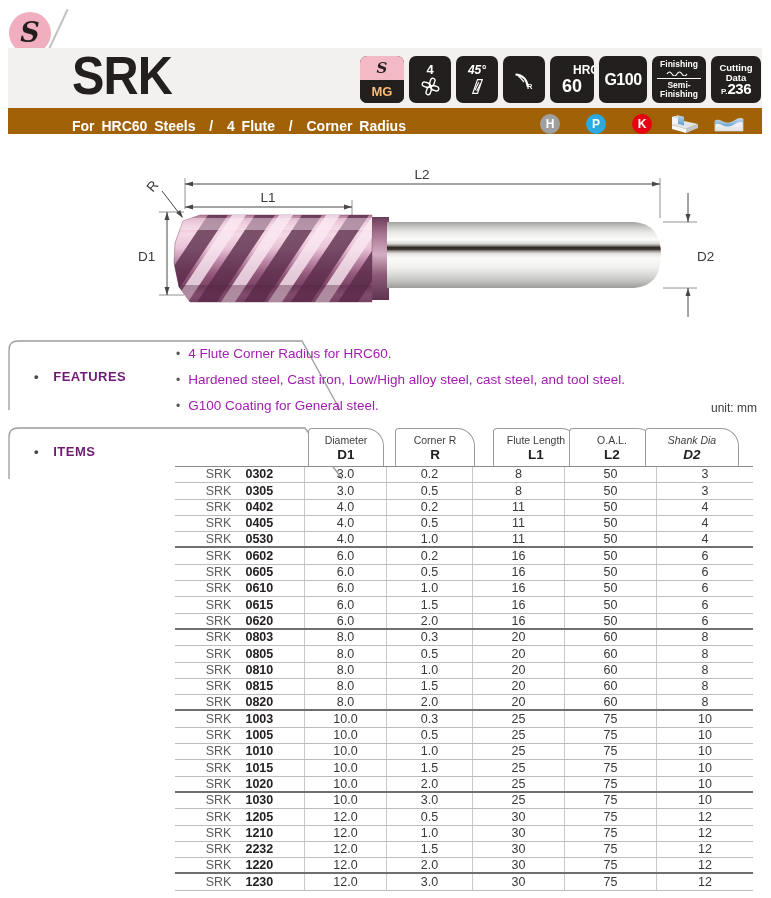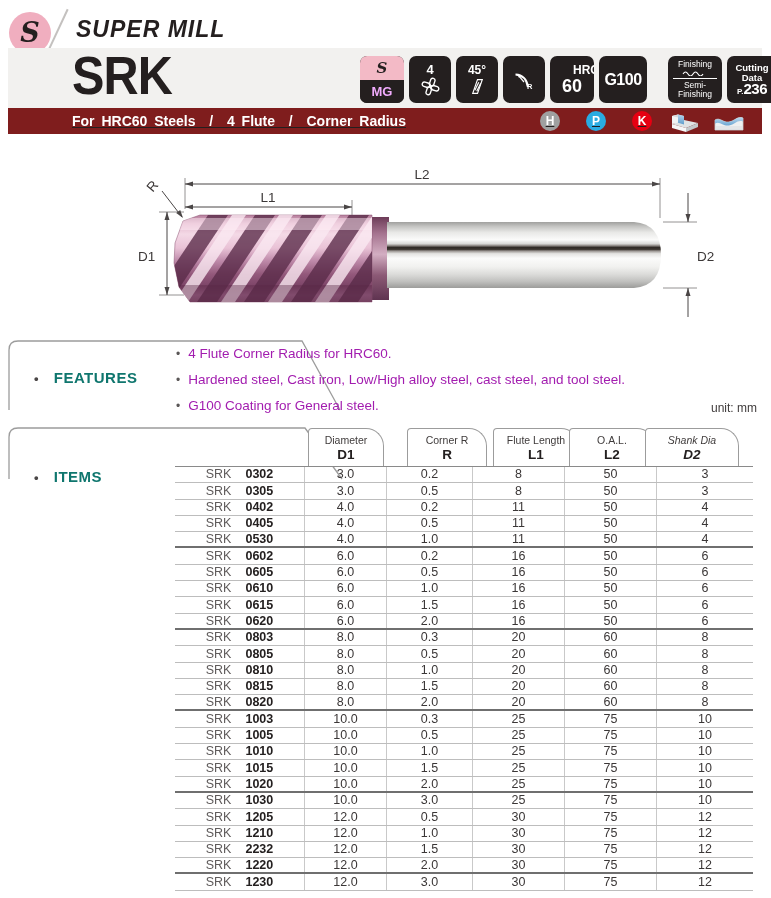--- a/index.html
+++ b/index.html
@@ -21,76 +21,76 @@
 
   
   .badge-row{position:absolute;left:360px;top:56px;display:flex;gap:5px;}
   .badge{height:47px;border-radius:7px;background:#241f1f;color:#fff;display:flex;
          flex-direction:column;align-items:center;justify-content:center;overflow:hidden;
          text-align:center;}
   .badge.b1{width:44px;padding:0;justify-content:stretch;}
   .b1 .half{width:100%;flex:1;display:flex;align-items:center;justify-content:center;}
   .b1 .top{background:#f3bac6;color:#241f1f;font-family:"DejaVu Serif",serif;
            font-weight:bold;font-style:italic;font-size:15px;}
-  .b1 .bot{background:#241f1f;color:#f0abfc;font-weight:bold;font-size:13px;}
+  .b1 .bot{background:#241f1f;color:#fdba74;font-weight:bold;font-size:13px;}
   .badge.b2{width:42px;gap:1px;}
   .b2 .num{font-weight:bold;font-size:13px;line-height:13px;}
   .badge.b3{width:42px;gap:1px;}
-  .b3 .deg{font-weight:bold;font-size:12px;line-height:13px;}
+  .b3 .deg{font-weight:bold;font-size:12px;line-height:13px;font-style:italic;}
   .badge.b4{width:42px;}
   .badge.b5{width:44px;}
   .b5 .l1{font-weight:bold;font-size:12px;line-height:13px;padding-left:28px;}
   .b5 .l2{font-weight:bold;font-size:18px;line-height:18px;}
   .badge.b6{width:48px;}
   .b6 .g{font-weight:bold;font-size:16px;letter-spacing:-.5px;}
-  .badge.b7{width:54px;font-size:8.5px;font-weight:normal;line-height:9px;gap:1px;margin-left:16px;}
+  .badge.b7{width:54px;font-size:8.5px;font-weight:bold;line-height:9px;gap:1px;}
   .b7 .rule{width:44px;height:1px;background:#fff;margin:1px 0;}
   .badge.b8{width:50px;font-weight:bold;line-height:10px;}
   .b8 .c1{font-size:9.5px;}
   .b8 .pg{display:flex;align-items:baseline;margin-top:1px;}
   .b8 .pp{font-size:8px;}
   .b8 .pn{font-size:15px;letter-spacing:-.5px;}
 
   
-  .black-bar{position:absolute;left:8px;top:108px;width:754px;height:26px;background:#7f1d1d;
-             display:flex;align-items:center;text-decoration:underline;}
+  .black-bar{position:absolute;left:8px;top:108px;width:754px;height:26px;background:#a16207;
+             display:flex;align-items:flex-end;}
   .bar-title{margin-left:64px;color:#fff;font-weight:bold;font-size:14px;word-spacing:3px;
              white-space:pre;}
   .hpk-group{margin-left:auto;display:flex;gap:26px;margin-right:18px;}
   .hpk{width:20px;height:20px;border-radius:50%;color:#fff;font-weight:bold;font-size:12px;
        line-height:20px;text-align:center;display:inline-block;}
   .bar-icons{display:flex;gap:12px;margin-right:16px;align-items:center;}
 
   
   .diagram{position:absolute;left:130px;top:145px;}
   .diagram text{font-family:"Liberation Sans",sans-serif;fill:#3c3838;font-size:13.5px;}
 
   
   .tab-svg{position:absolute;}
-  .tab-label{position:absolute;font-weight:bold;font-size:15px;color:#0f766e;letter-spacing:.5px;}
+  .tab-label{position:absolute;font-weight:bold;font-size:13px;color:#701a75;letter-spacing:.5px;}
   .tab-label::before{content:"•";font-size:13px;margin-right:10px;color:#4a4646;}
 
   .features-list{position:absolute;left:176px;top:341px;width:575px;}
   .feature-item{font-size:13.5px;line-height:26px;color:#a21caf;}
   .feature-item::before{content:"•";color:#5a5656;margin-right:8px;font-size:12px;}
 
   .unit-note{position:absolute;right:14px;top:401px;font-size:12px;color:#403c3c;}
 
   
   .items-table{position:absolute;left:175px;top:428px;width:578px;}
   .thead{position:relative;height:38px;}
   .th{position:absolute;top:0;bottom:0;background:#fff;border:1px solid #9c9c9c;border-bottom:none;
       border-radius:4px 18px 0 0;display:flex;flex-direction:column;align-items:center;
       justify-content:center;gap:1px;}
   .th-title{font-size:10.5px;color:#3f3b3b;}
   .th-sub{font-size:13.5px;font-weight:bold;color:#242020;}
   .th-sub:empty{display:none;}
   .th0{left:0;width:127px;}   .th0 .th-title{font-size:15px;font-weight:bold;color:#242020;}
   .th1{left:133px;width:74px;}
-  .th2{left:232px;width:78px;}
+  .th2{left:220px;width:78px;}
   .th3{left:318px;width:84px;}
   .th4{left:394px;width:84px;}
   .th5{left:470px;width:92px;font-style:italic;}
   .tbody{border-top:1.5px solid #8a8a8a;}
   .row{display:flex;height:16.3px;box-sizing:border-box;border-bottom:1px solid #bdbdbd;}
   .row.group-end{border-bottom:2px solid #6f6f6f;}
   .td{box-sizing:border-box;text-align:center;font-size:12.5px;line-height:14.5px;color:#3b3737;
       border-right:1px solid #c9c9c9;display:flex;align-items:center;justify-content:center;}
   .c0{width:130px;}.c1{width:82px;}.c2{width:86px;}.c3{width:92px;}.c4{width:92px;}
   .c5{width:96px;border-right:none;}
@@ -99,21 +99,20 @@
 </style>
 </head>
 <body>
 
 <div class="page">
 
   <div class="logo-circle">
     <span>S</span>
   </div>
   <div class="diag-line"></div>
-  <div class="series-name">SUPER MILL</div>
   <div class="gray-band"></div>
   <div class="product-code">SRK</div>
 
   <div class="badge-row">
     <div class="badge b1">
       <div class="half top">S</div>
       <div class="half bot">MG</div>
     </div>
     <div class="badge b2">
       <div class="num">4</div>
@@ -314,21 +313,21 @@
     <div class="feature-item">4 Flute Corner Radius for HRC60.</div>
     <div class="feature-item">Hardened steel, Cast iron, Low/High alloy steel, cast steel, and tool steel.</div>
     <div class="feature-item">G100 Coating for General steel.</div>
   </div>
 
   <div class="unit-note">unit: mm</div>
 
   <svg class="tab-svg" style="left:8px;top:426px;" width="336" height="54" viewBox="0 0 336 54">
     <path d="M1,53 L1,11 Q1,2 10,2 L297,2 L334,53" fill="#ffffff" stroke="#9c9c9c" stroke-width="1.3"></path>
   </svg>
-  <div class="tab-label" style="left:34px;top:444px;margin-top:24px;">
+  <div class="tab-label" style="left:34px;top:444px;">
     <span>ITEMS</span>
   </div>
 
   <div class="items-table">
     <div class="thead">
       <div class="th th1">
         <div class="th-title">Diameter</div>
         <div class="th-sub">D1</div>
       </div>
       <div class="th th2">

